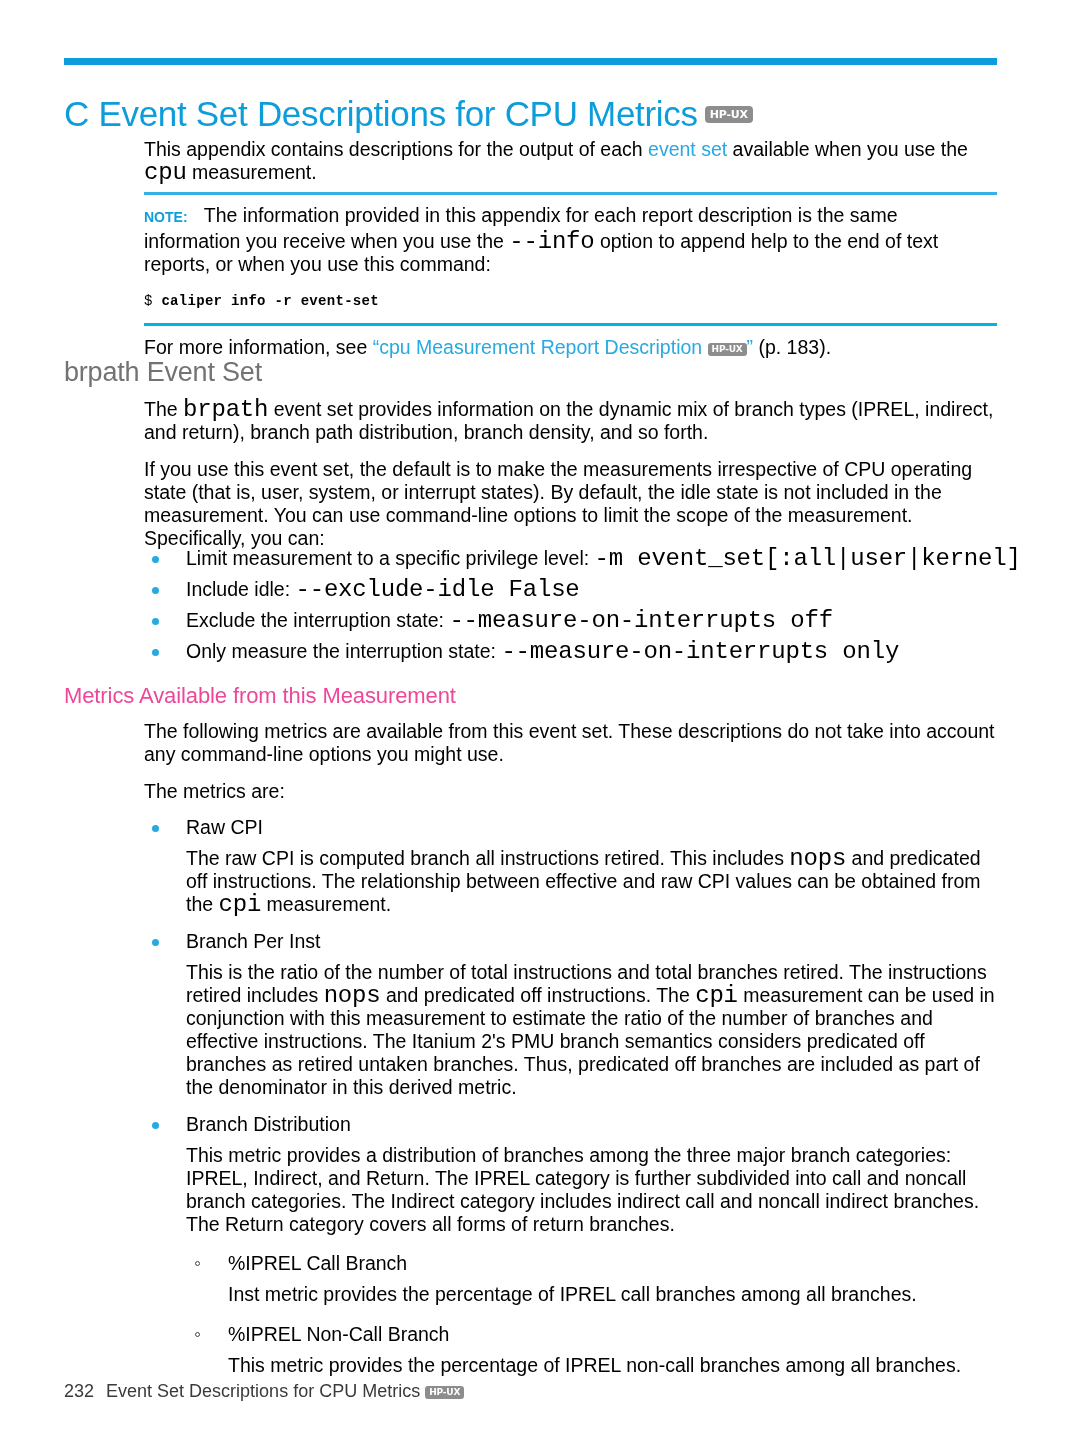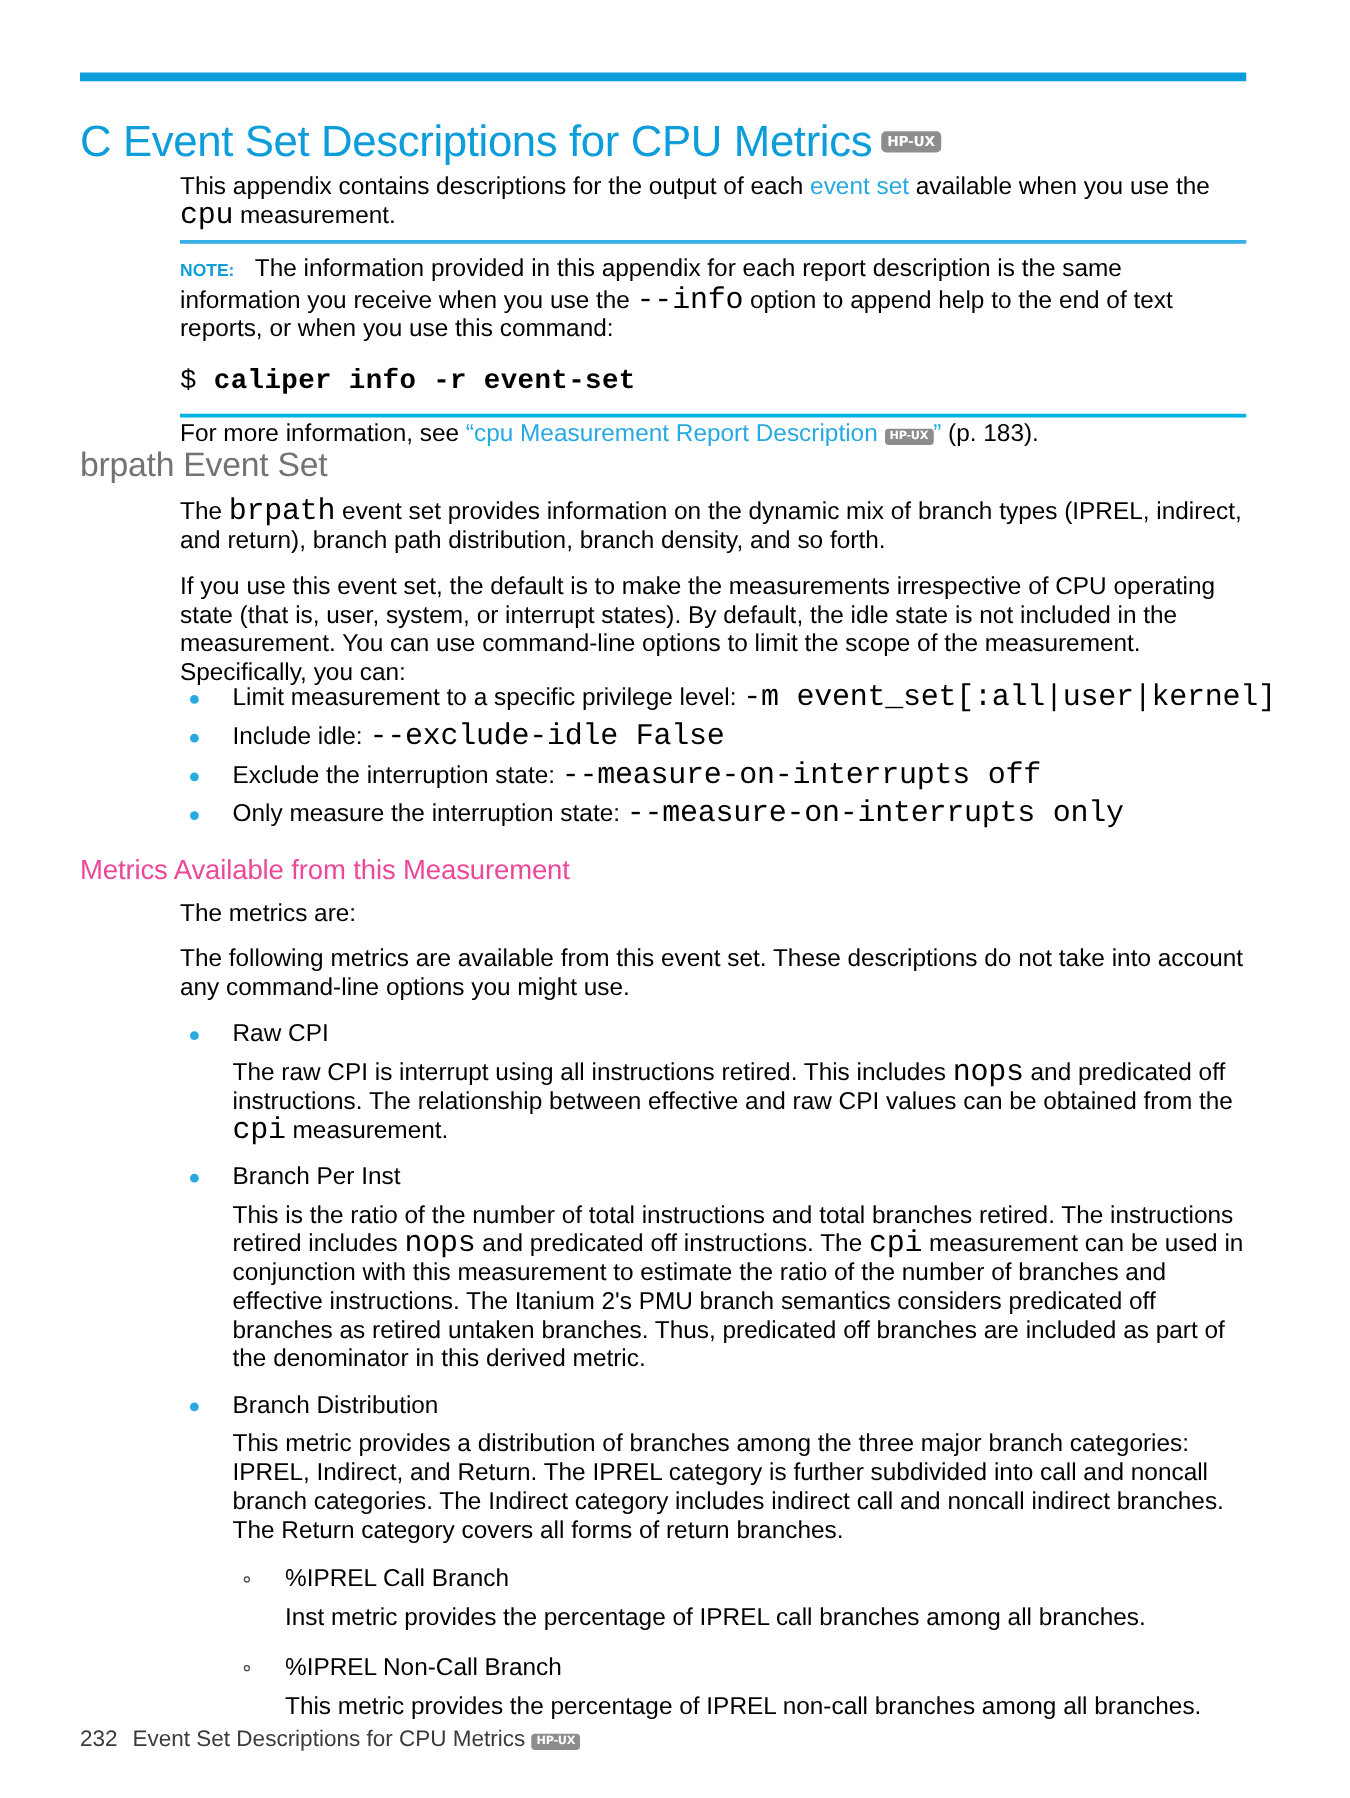--- a/index.html
+++ b/index.html
@@ -115,21 +115,21 @@
     font-size: 14px;
   }
   .note-text {
     font-size: 19.5px;
     line-height: 23.5px;
     margin: 0;
   }
   .note-cmd {
     margin: 16px 0 2px 0;
     font-family: "Liberation Mono", "DejaVu Sans Mono", monospace;
-    font-size: 22px;
+    font-size: 14px;
     font-weight: bold;
     letter-spacing: 0.3px;
   }
   .note-cmd .prompt { font-weight: normal; }
 
   .xref {
     position: absolute;
     left: 144px;
     top: 316px;
     font-size: 19.5px;
@@ -259,28 +259,28 @@
       <li><span>Limit measurement to a specific privilege level: </span><code>-m event_set[:all|user|kernel]</code></li>
       <li><span>Include idle: </span><code>--exclude-idle False</code></li>
       <li><span>Exclude the interruption state: </span><code>--measure-on-interrupts off</code></li>
       <li><span>Only measure the interruption state: </span><code>--measure-on-interrupts only</code></li>
     </ul>
   </div>
 
   <h3 class="subsect" style="top:684px;">Metrics Available from this Measurement</h3>
 
   <div class="body-col" style="top:720px;">
+    <p class="body">The following metrics are available from this event set. These descriptions do not take into account any command-line options you might use.</p>
     <p class="body" style="margin-bottom:13px;">The metrics are:</p>
-    <p class="body">The following metrics are available from this event set. These descriptions do not take into account any command-line options you might use.</p>
 
     <ul class="bl">
       <li>Raw CPI</li>
     </ul>
     <div style="padding-left:42px;">
-      <p class="desc"><span>The raw CPI is interrupt using all instructions retired. This includes </span><code>nops</code><span> and predicated off instructions. The relationship between effective and raw CPI values can be obtained from the </span><code>cpi</code><span> measurement.</span></p>
+      <p class="desc"><span>The raw CPI is computed branch all instructions retired. This includes </span><code>nops</code><span> and predicated off instructions. The relationship between effective and raw CPI values can be obtained from the </span><code>cpi</code><span> measurement.</span></p>
     </div>
 
     <ul class="bl">
       <li>Branch Per Inst</li>
     </ul>
     <div style="padding-left:42px;">
       <p class="desc"><span>This is the ratio of the number of total instructions and total branches retired. The instructions retired includes </span><code>nops</code><span> and predicated off instructions. The </span><code>cpi</code><span> measurement can be used in conjunction with this measurement to estimate the ratio of the number of branches and effective instructions. The Itanium 2's PMU branch semantics considers predicated off branches as retired untaken branches. Thus, predicated off branches are included as part of the denominator in this derived metric.</span></p>
     </div>
 
     <ul class="bl">

